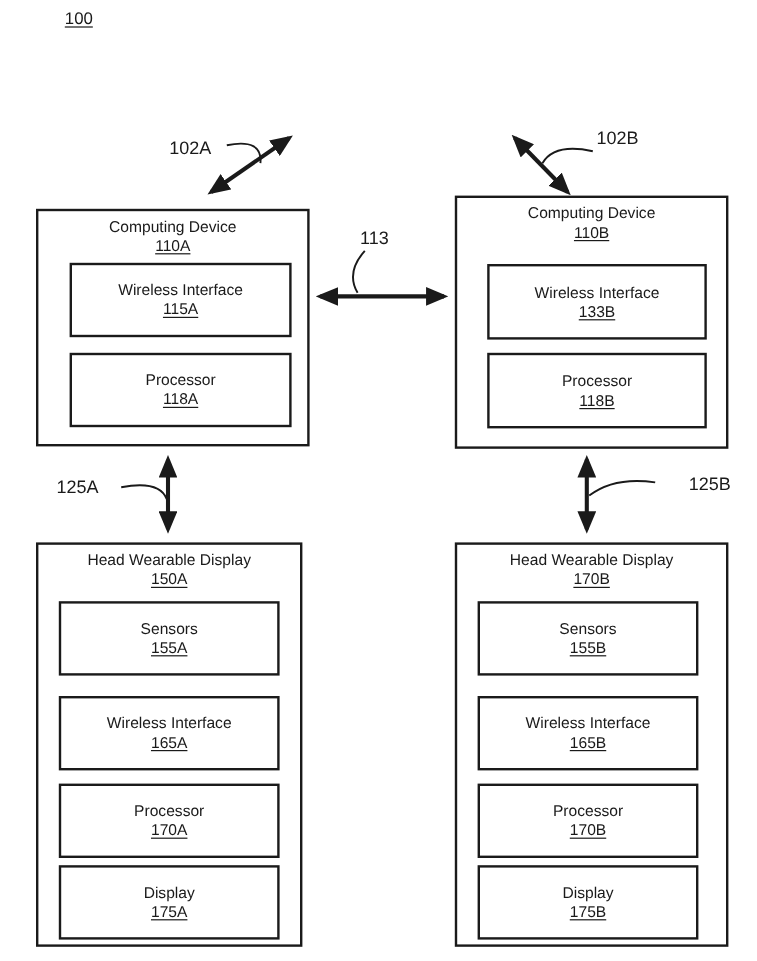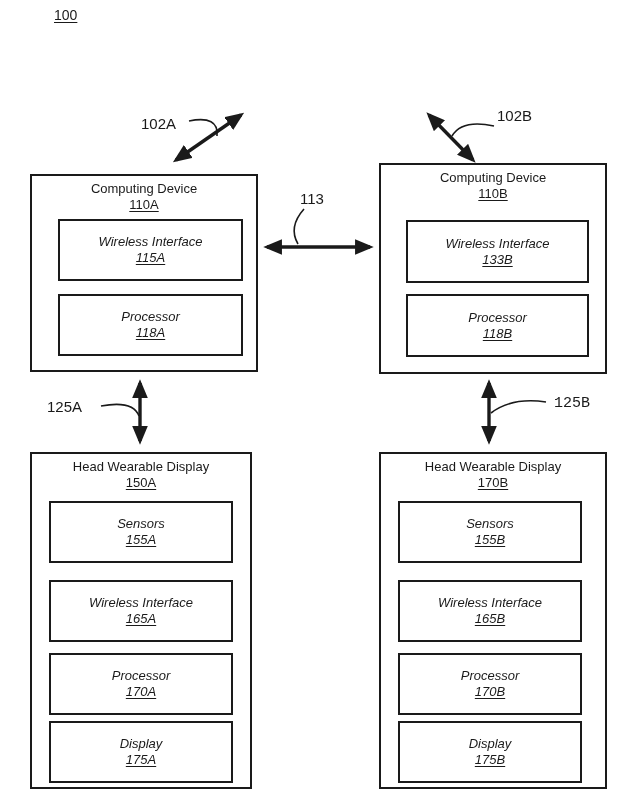--- a/index.html
+++ b/index.html
@@ -22,21 +22,21 @@
     align-items: center;
     justify-content: center;
     text-align: center;
     font-size: 13px;
     line-height: 16px;
   }
   .box--container {
     justify-content: flex-start;
     padding-top: 5px;
   }
-  .box--inner { border-width: 2px; font-style: italic; }
+  .box--inner { border-width: 2px; }
   .ref { text-decoration: underline; text-underline-offset: 2px; }
   .fig-label {
     position: absolute;
     font-size: 14px;
     text-decoration: underline;
     text-underline-offset: 2px;
   }
   .conn-label {
     position: absolute;
     font-size: 15px;
@@ -58,21 +58,21 @@
   #box-di-175a    { left: 49px;  top: 721px; width: 184px; height: 62px; }
   #box-hwd-b      { left: 379px; top: 452px; width: 228px; height: 337px; }
   #box-se-155b    { left: 398px; top: 501px; width: 184px; height: 62px; }
   #box-wi-165b    { left: 398px; top: 580px; width: 184px; height: 62px; }
   #box-pr-170b    { left: 398px; top: 653px; width: 184px; height: 62px; }
   #box-di-175b    { left: 398px; top: 721px; width: 184px; height: 62px; }
   #lbl-102a { left: 141px; top: 115px; }
   #lbl-102b { left: 497px; top: 107px; }
   #lbl-185  { left: 300px; top: 190px; }
   #lbl-125a { left: 47px;  top: 398px; text-align: center; }
-  #lbl-125b { left: 554px; top: 395px; font-family: Liberation Mono, monospace; }
+  #lbl-125b { left: 574px; top: 395px; }
   #arrows {
     position: absolute;
     left: 0; top: 0;
     pointer-events: none;
   }
 </style>
 </head>
 <body>
 
 <div id="canvas">

